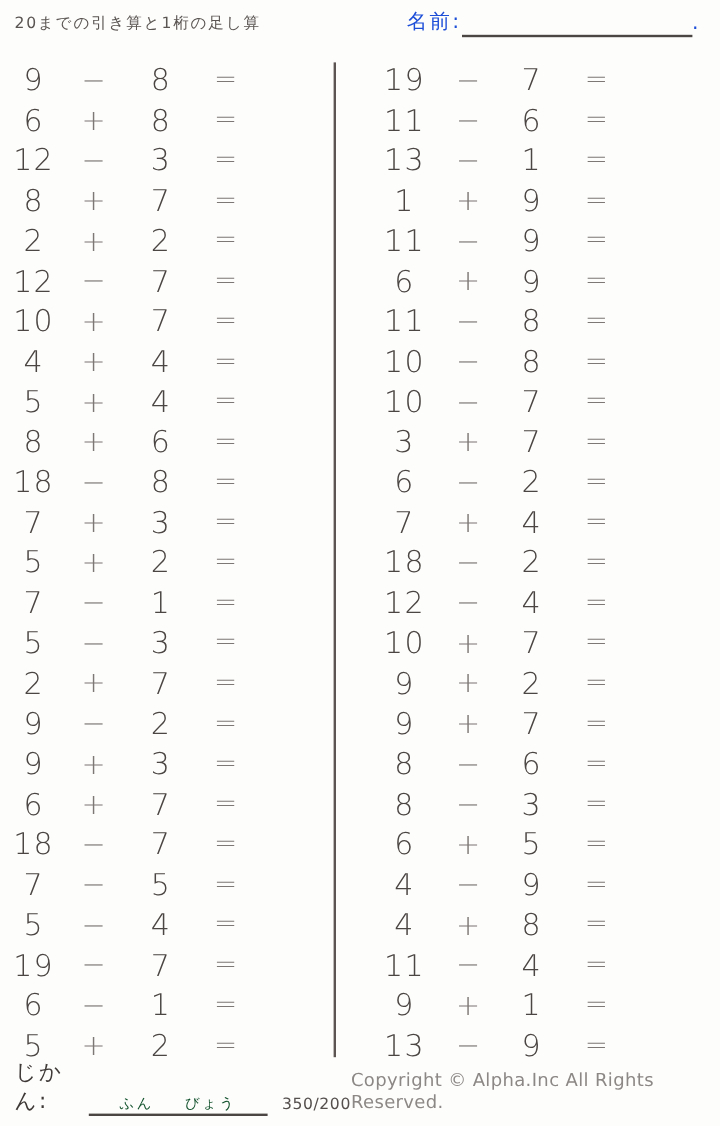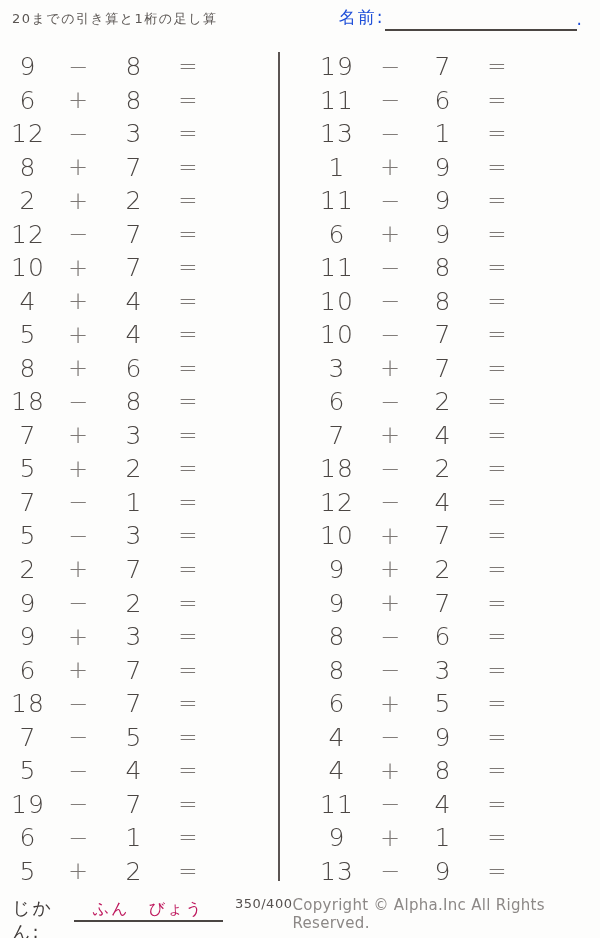--- a/index.html
+++ b/index.html
@@ -46,31 +46,31 @@
   .col-left  .row { grid-template-columns: 56px 44px 68px 40px 1fr; }
   .col-right .row { grid-template-columns: 68px 38px 68px 40px 1fr; padding-left: 20px; }
   .row span { text-align: center; line-height: 1; }
   .row .num { color: #4b4643; letter-spacing: 1px; }
   .row .op  { color: #7d7875; font-size: 24px; }
   .row .eq  { color: #7d7875; font-size: 23px; }
   .row .answer-space { text-align: left; }
   
   .footer {
     position: absolute; left: 0; bottom: 8px; width: 600px; height: 34px;
-    display: flex; 
+    display: flex; align-items: flex-end;
   }
   .time-label {
     margin-left: 12px; font-size: 18px; letter-spacing: 2px; color: #3f3a38;
     padding-bottom: 1px;
   }
   .time-line {
     display: flex; justify-content: space-evenly; align-items: flex-end;
     width: 168px; height: 26px;
     border-bottom: 2px solid #4b4643;
-    font-size: 16px; color: #be185d; letter-spacing: 2px;
+    font-size: 12px; color: #14532d; letter-spacing: 2px;
   }
   .page-count {
     margin-left: 12px; font-size: 13px; color: #55504e; letter-spacing: 0.5px;
     padding-bottom: 2px;
   }
   .copyright {
     margin-left: auto; margin-right: 10px;
     font-size: 15px; color: #8c8886; letter-spacing: 0.3px;
     padding-bottom: 3px;
   }
@@ -492,15 +492,15 @@
   </div>
 </div>
 </div>
 
 <div class="footer">
   <span class="time-label">じかん:</span>
   <span class="time-line">
     <span>ふん</span>
     <span>びょう</span>
   </span>
-  <span class="page-count">350/400</span>
+  <span class="page-count">350/200</span>
   <span class="copyright">Copyright ©  Alpha.Inc All Rights Reserved.</span>
 </div>
 
 </body></html>

